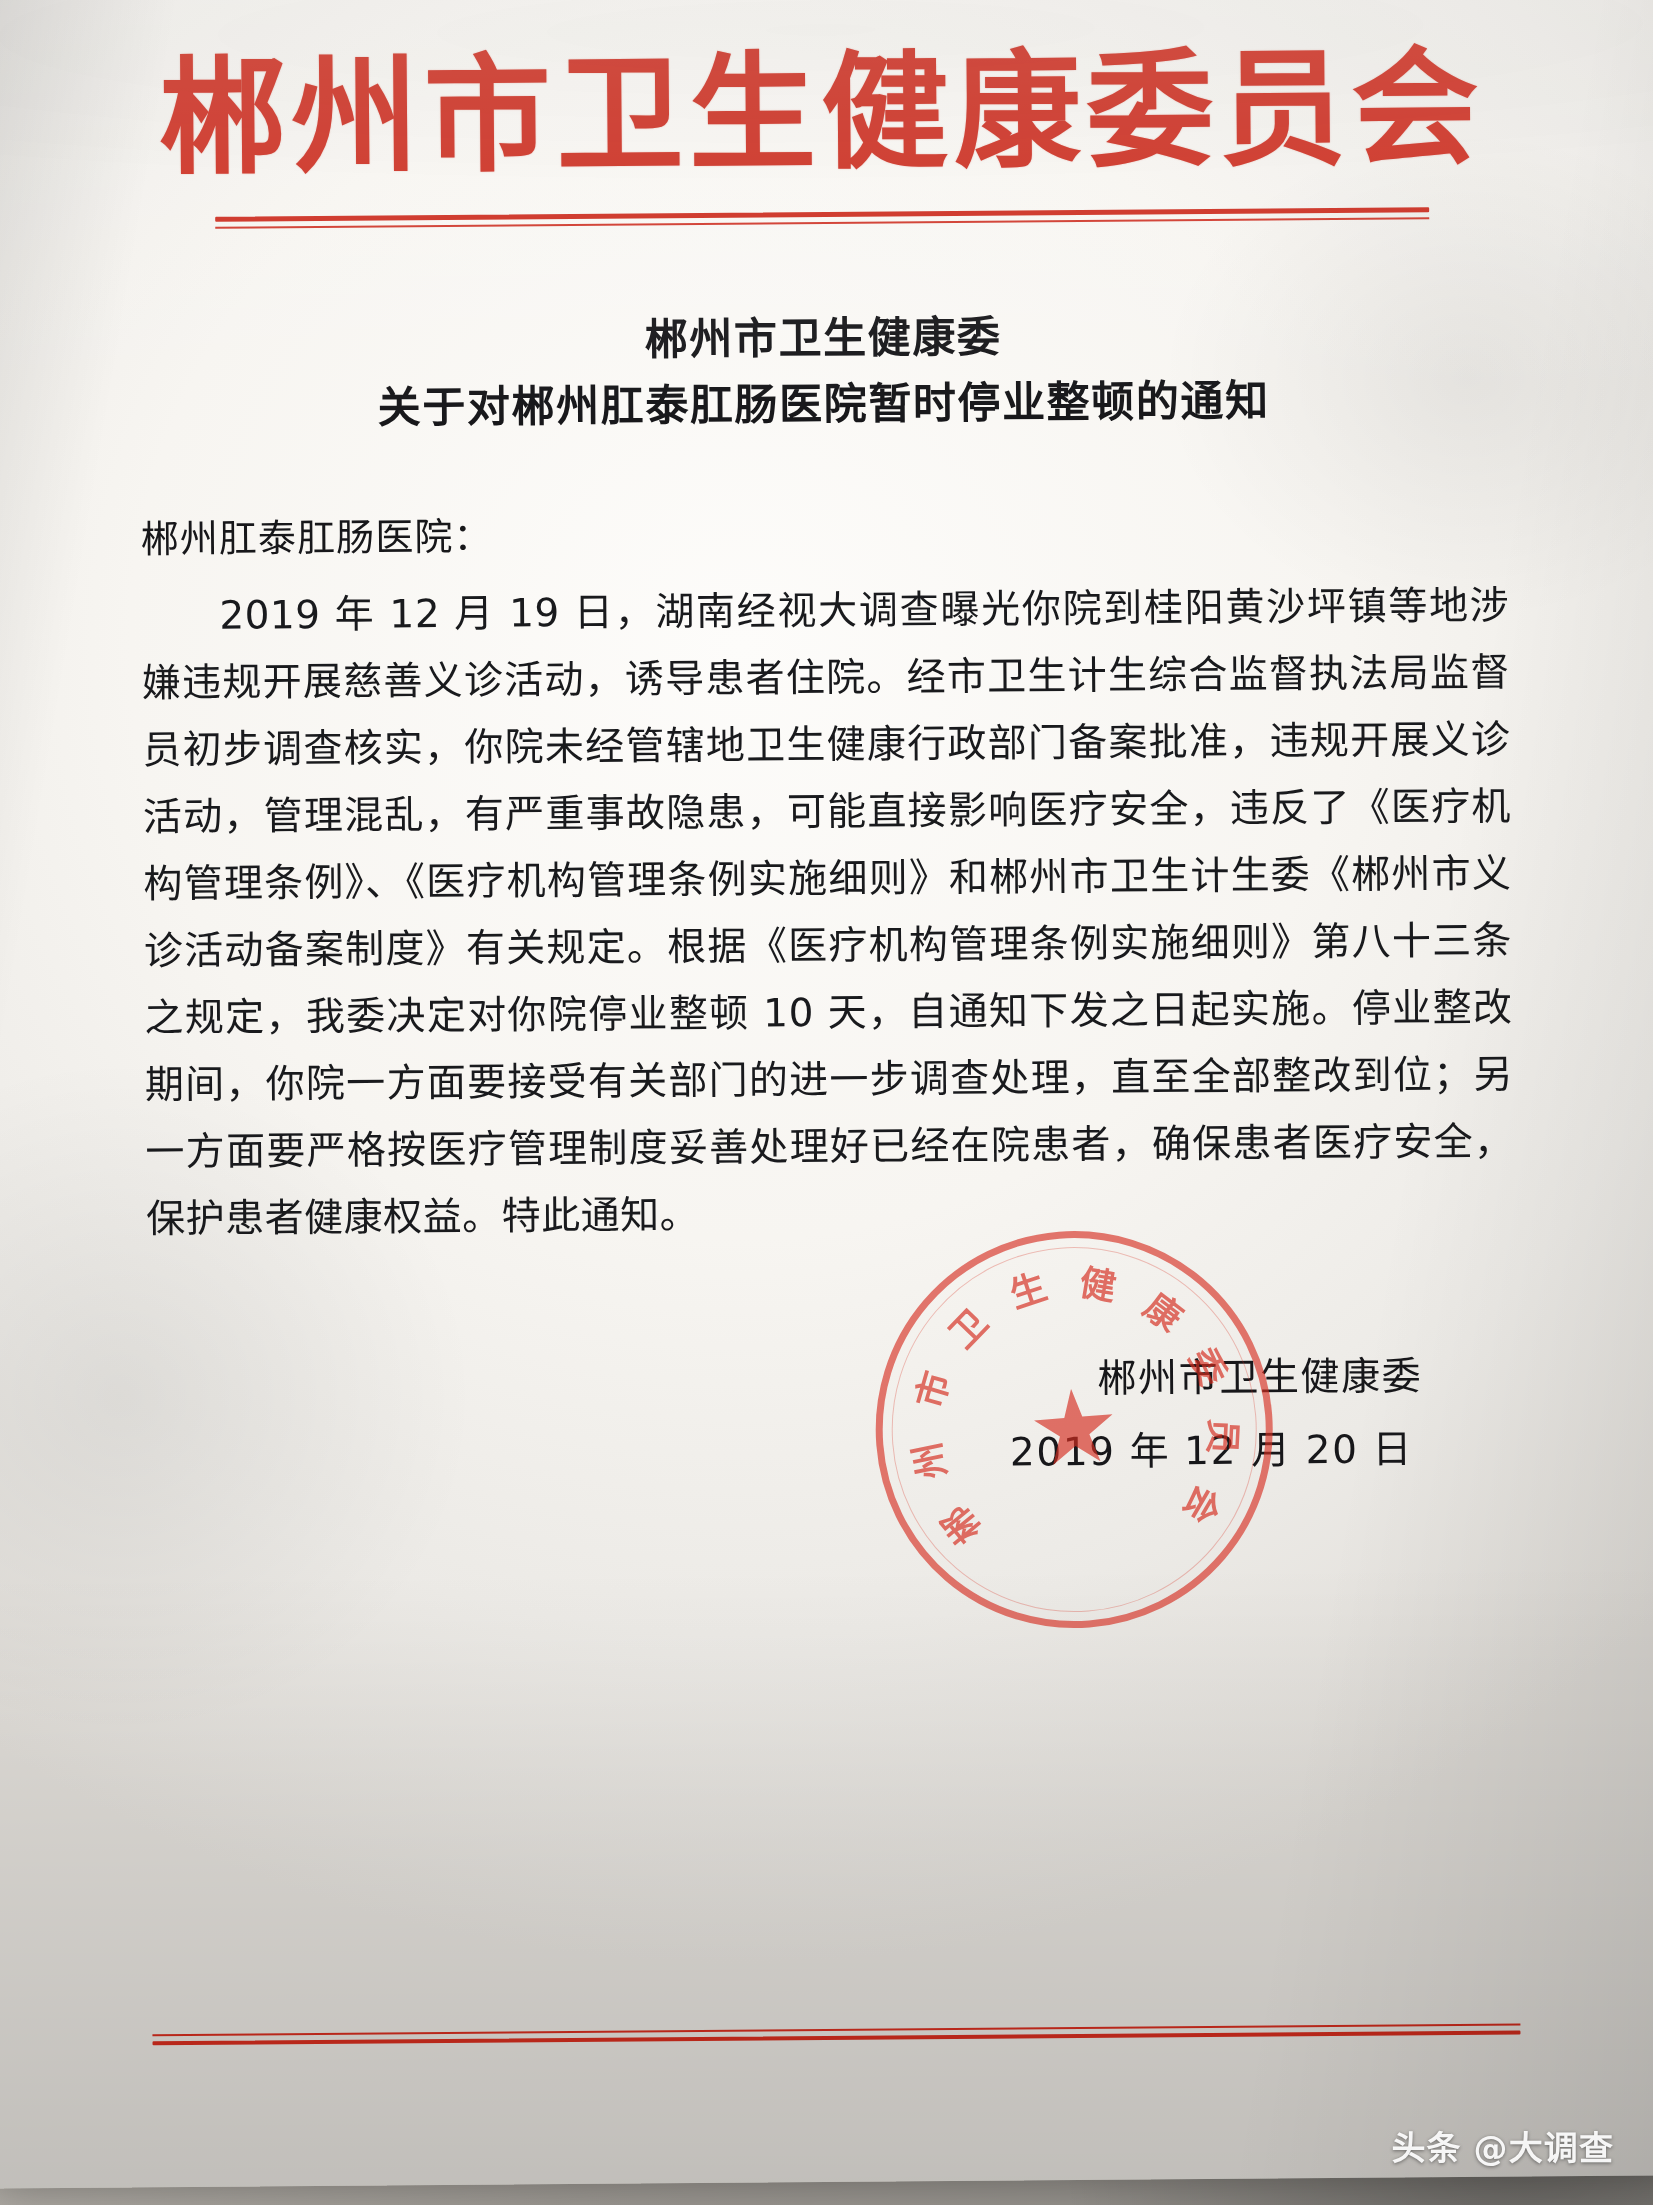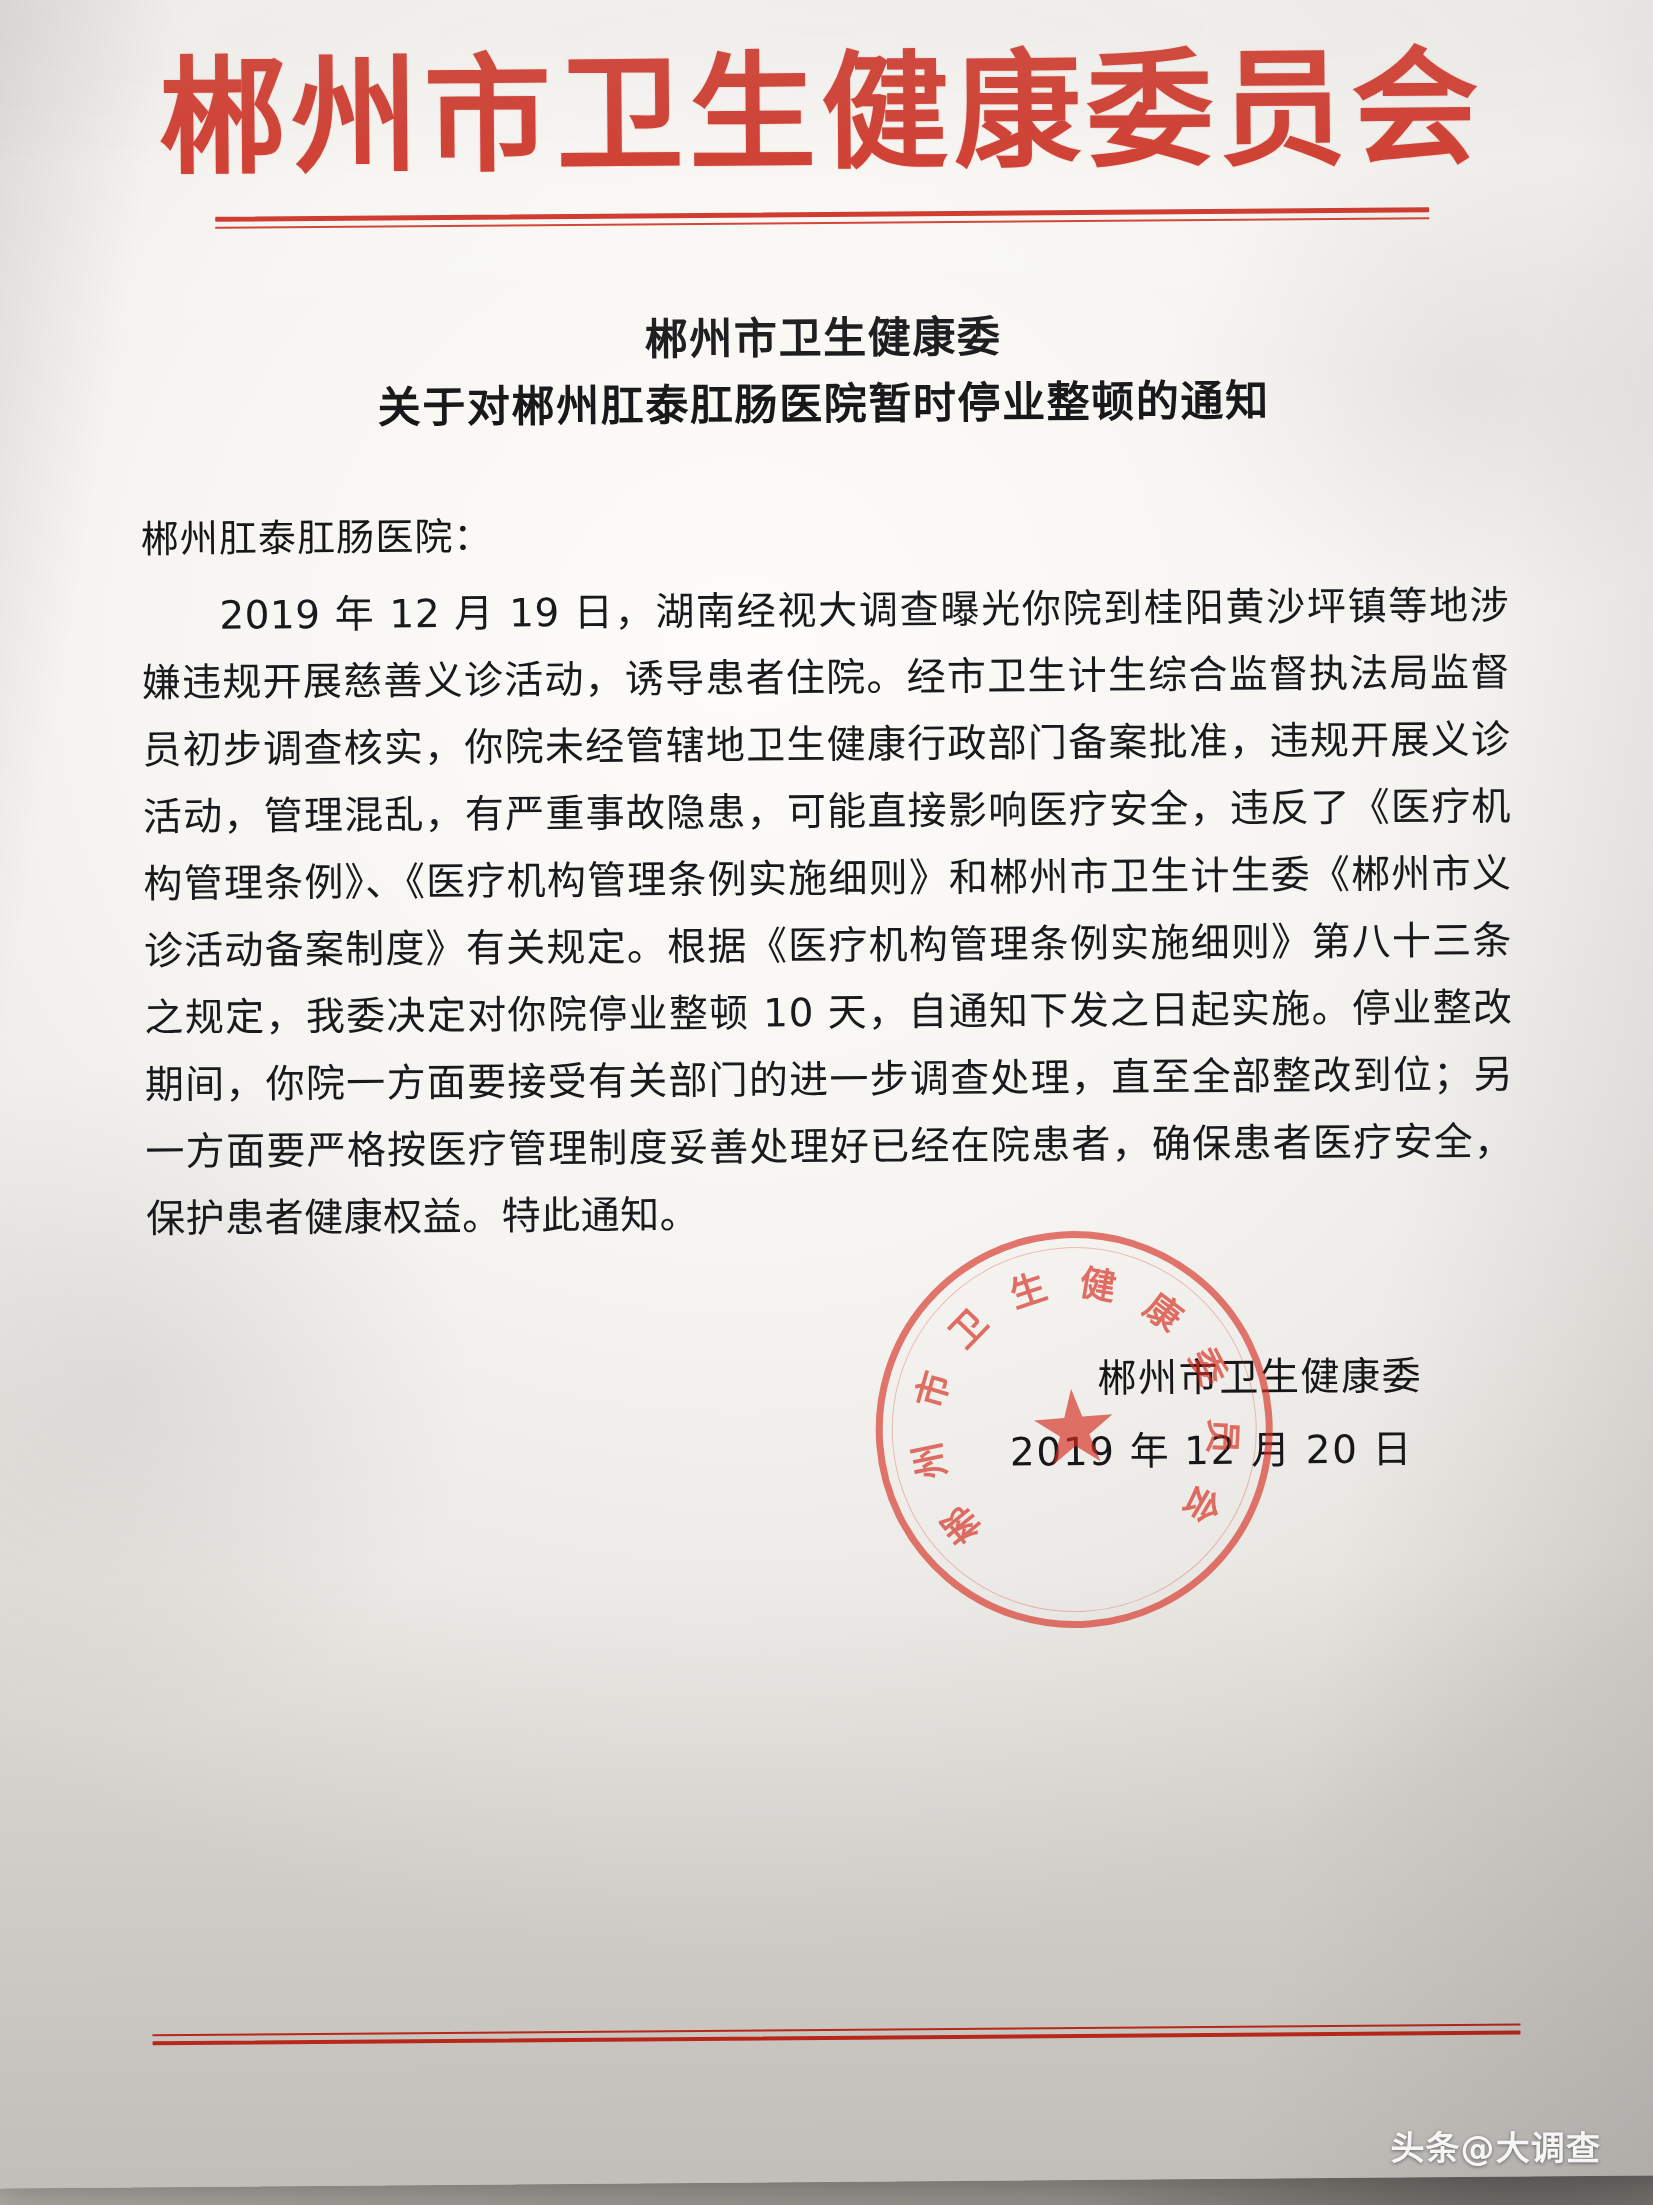--- a/index.html
+++ b/index.html
@@ -208,24 +208,25 @@
     height: 2.2px; background: #cc2b1d;
   }
   .rule-bottom .thick {
     position: absolute; left: 0; right: 0; top: 6.6px;
     height: 4.4px; background: #cc2b1d; border-radius: 1.1px;
   }
 
   
   .watermark {
     position: absolute;
-    right: 53px;
+    right: 40px;
     bottom: 35px;
     display: flex;
     align-items: flex-start;
+    gap: 12px;
     color: rgba(255,255,255,0.93);
     font-size: 34px;
     font-weight: 700;
     letter-spacing: 1.1px;
     text-shadow: 0 1.1px 3.8px rgba(0,0,0,0.45);
     font-family: "DejaVu Sans", "Liberation Sans", sans-serif;
   }
   .watermark .logo {
     font-size: 34px;
     font-weight: 700;

